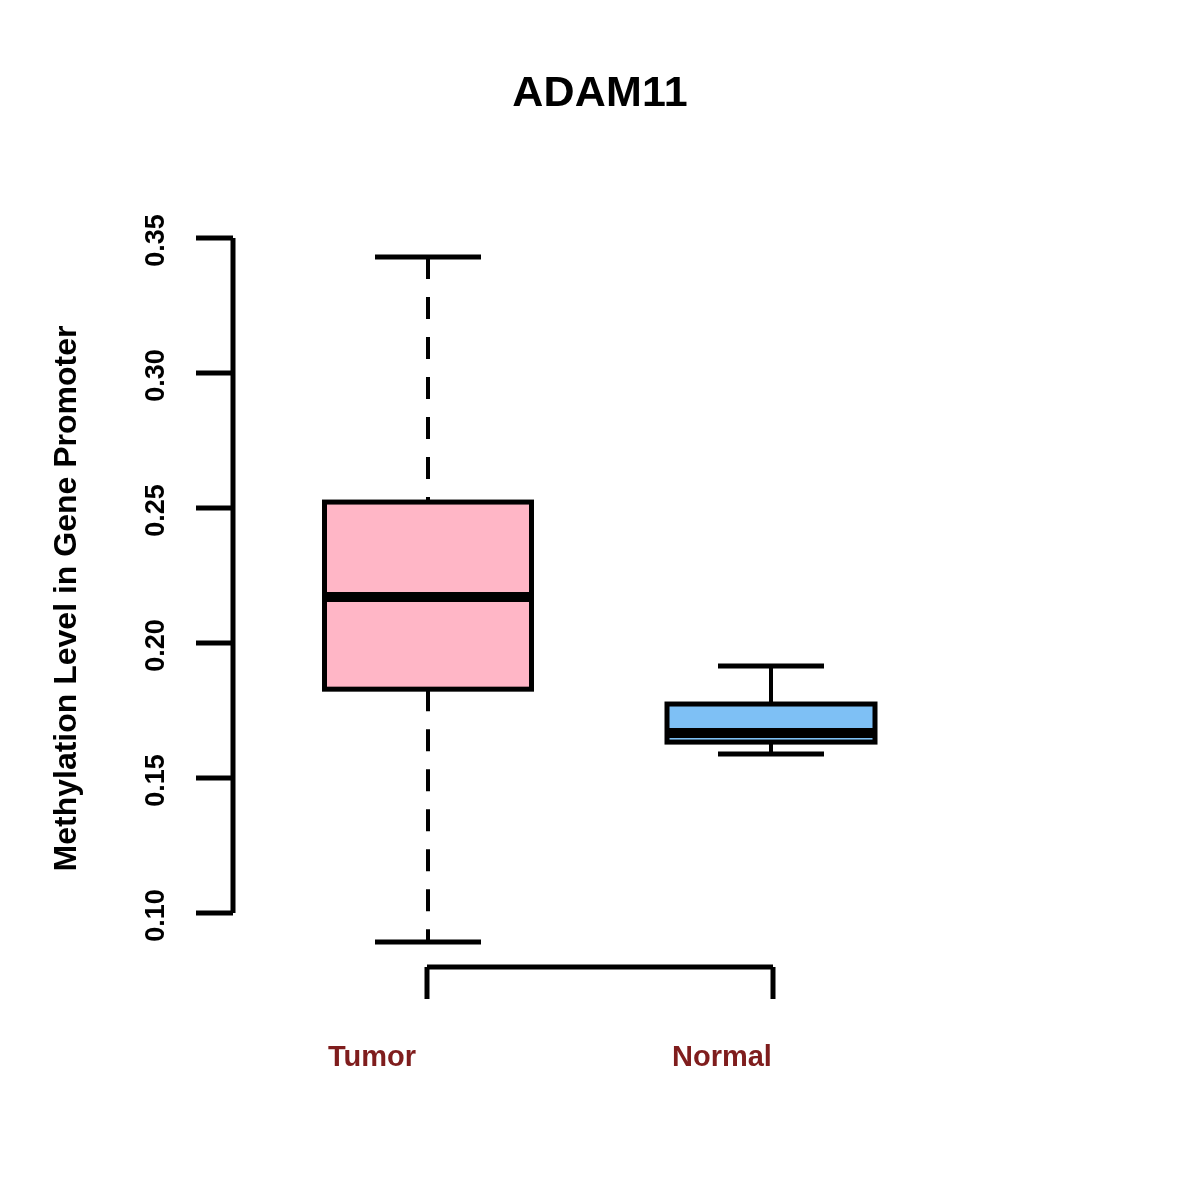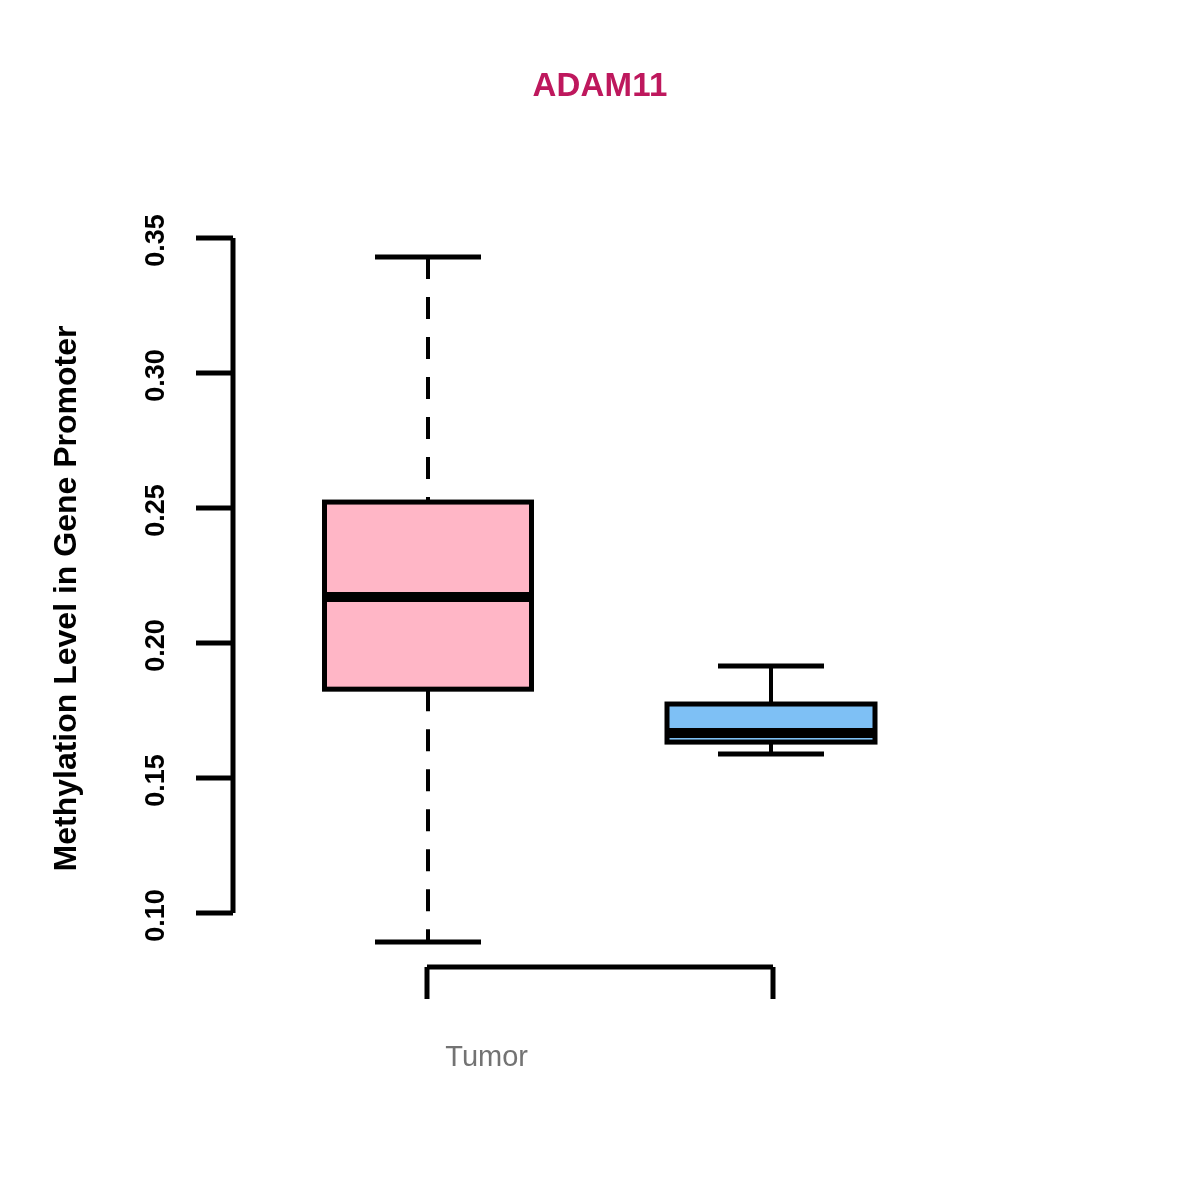--- a/index.html
+++ b/index.html
@@ -21,23 +21,23 @@
   }
   .title-block {
     position: absolute;
     left: 0;
     top: 66px;
     width: 1200px;
     text-align: center;
     line-height: 1.18;
   }
   .title-line {
-    font-size: 33px;
+    font-size: 43px;
     font-weight: bold;
-    color: #be185d;
+    color: #000000;
     letter-spacing: 0.2px;
   }
   .ylab {
     position: absolute;
     left: -355px;
     top: 580px;
     width: 840px;
     text-align: center;
     transform: rotate(-90deg);
     transform-origin: center center;
@@ -53,23 +53,23 @@
     color: #000000;
     transform: rotate(-90deg);
     transform-origin: center center;
     white-space: nowrap;
     text-align: center;
     width: 120px;
   }
   .xtick-label {
     position: absolute;
     font-size: 29px;
-    font-weight: normal;
-    color: #737373;
-    text-align: right;
+    font-weight: bold;
+    color: #7f1d1d;
+    text-align: left;
     white-space: nowrap;
   }
   svg.plot-svg {
     position: absolute;
     left: 0;
     top: 0;
     width: 1200px;
     height: 1200px;
   }
   .axis-line { stroke: #000000; stroke-width: 5; fill: none; stroke-linecap: butt; }
@@ -91,20 +91,21 @@
   <div class="ylab">Methylation Level in Gene Promoter</div>
 
   <div class="ytick-label" style="left:95px; top:900px;">0.10</div>
   <div class="ytick-label" style="left:95px; top:765px;">0.15</div>
   <div class="ytick-label" style="left:95px; top:630px;">0.20</div>
   <div class="ytick-label" style="left:95px; top:495px;">0.25</div>
   <div class="ytick-label" style="left:95px; top:360px;">0.30</div>
   <div class="ytick-label" style="left:95px; top:225px;">0.35</div>
 
   <div class="xtick-label" style="left:328px; top:1040px; width:200px;">Tumor</div>
+  <div class="xtick-label" style="left:672px; top:1040px; width:200px;">Normal</div>
 
   <svg class="plot-svg" viewBox="0 0 1200 1200">
 
     <g>
       <path class="axis-line" d="M233,238 L233,913"></path>
       <path class="axis-line" d="M196,238 L233,238"></path>
       <path class="axis-line" d="M196,373 L233,373"></path>
       <path class="axis-line" d="M196,508 L233,508"></path>
       <path class="axis-line" d="M196,643 L233,643"></path>
       <path class="axis-line" d="M196,778 L233,778"></path>

